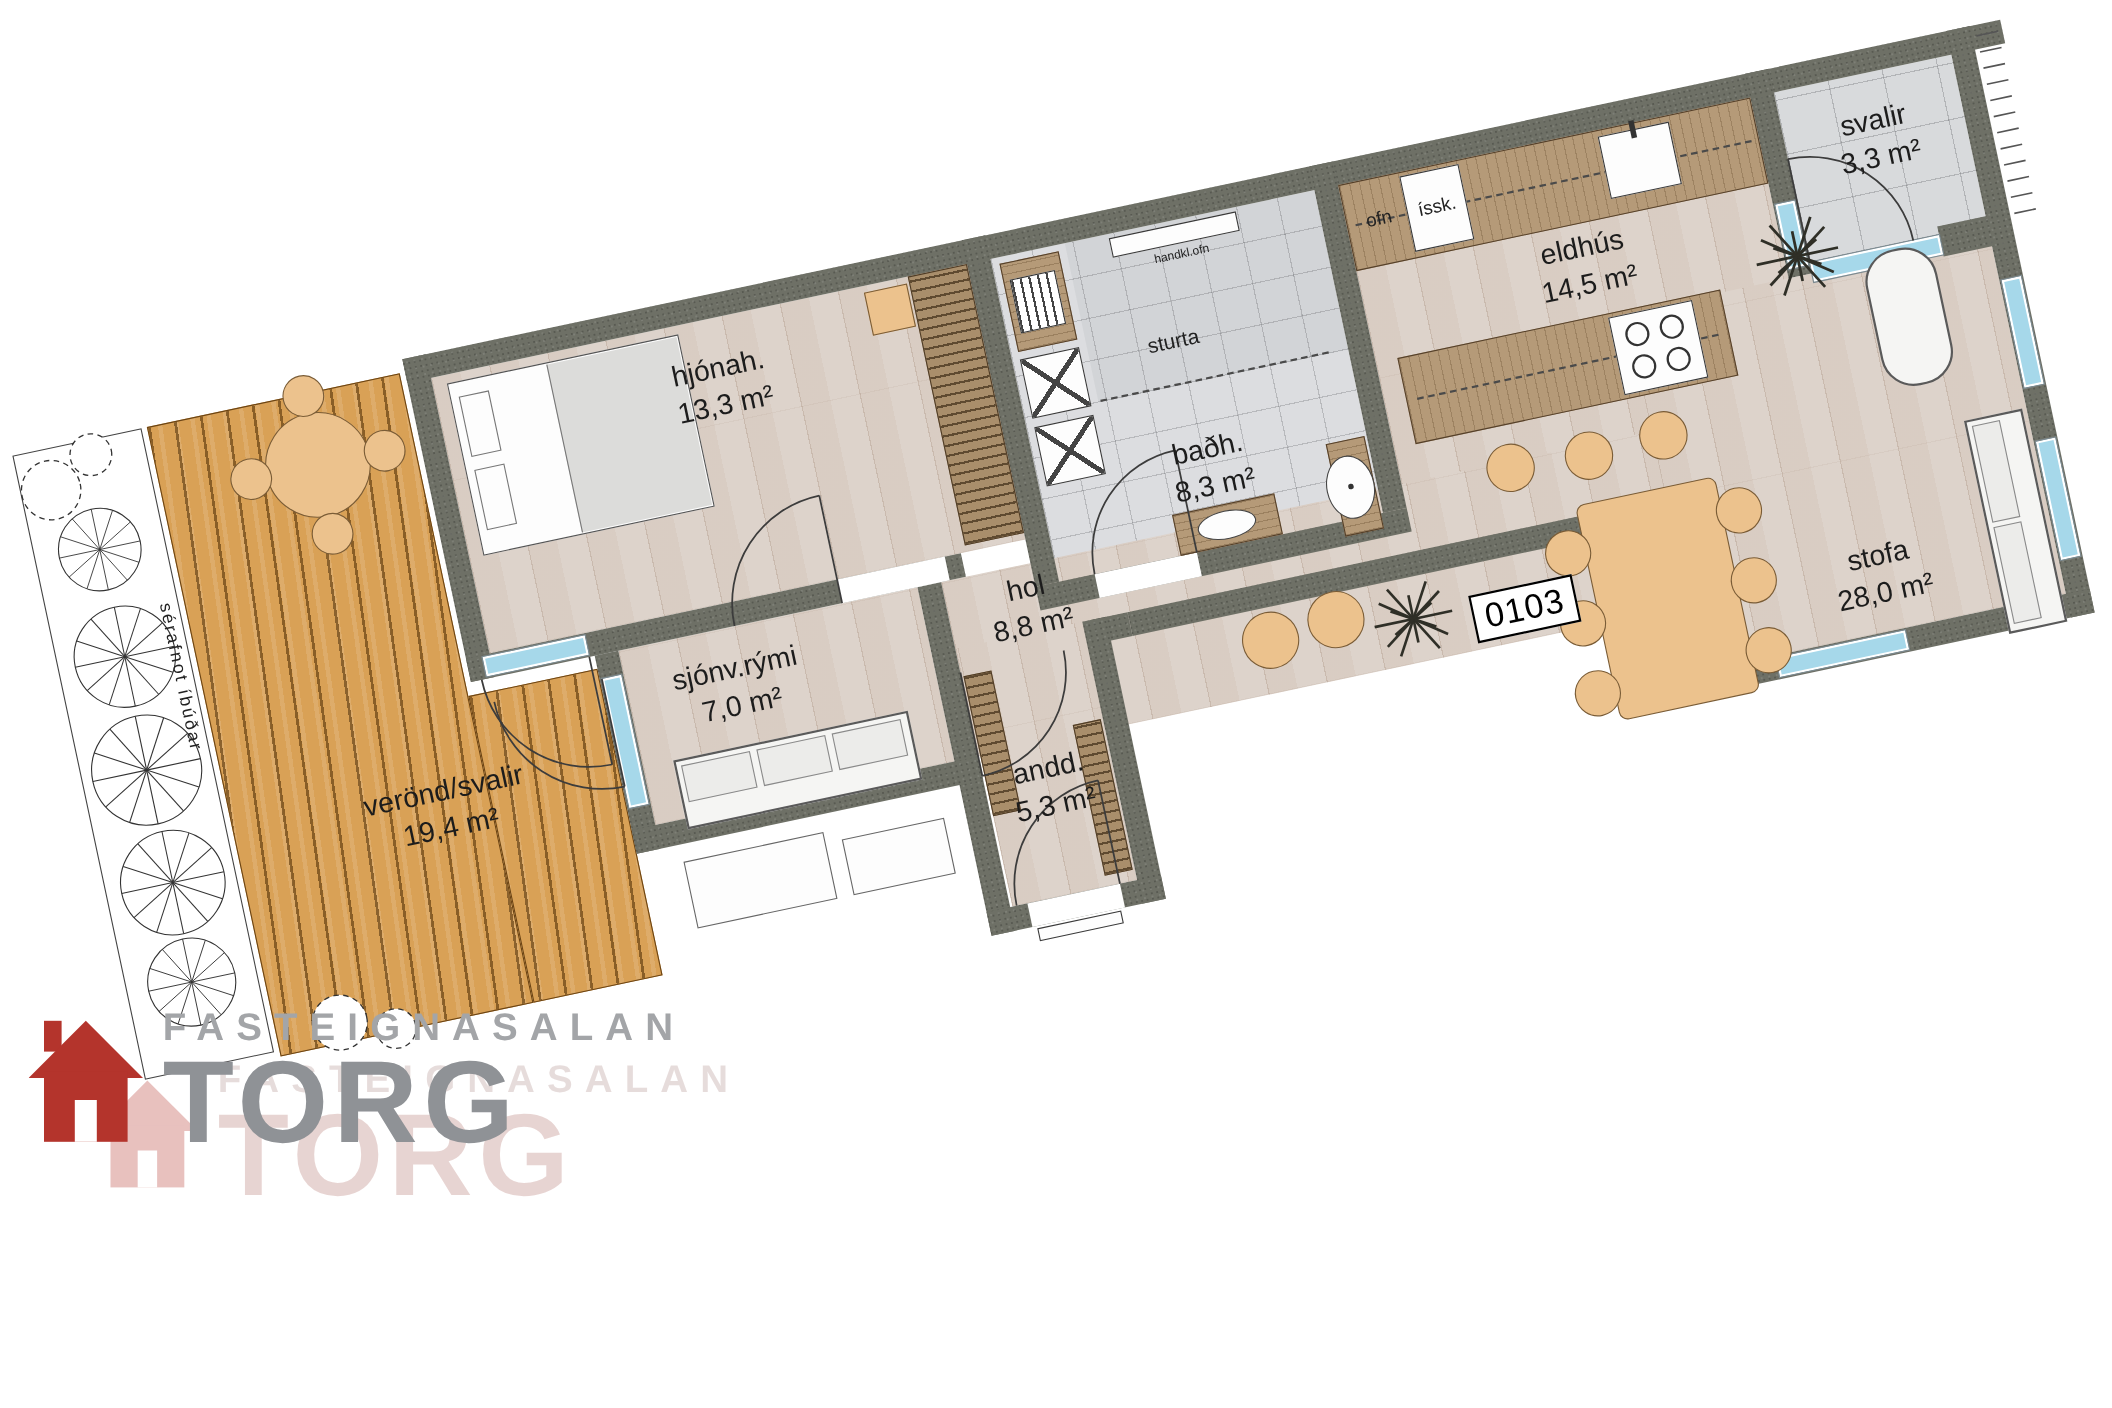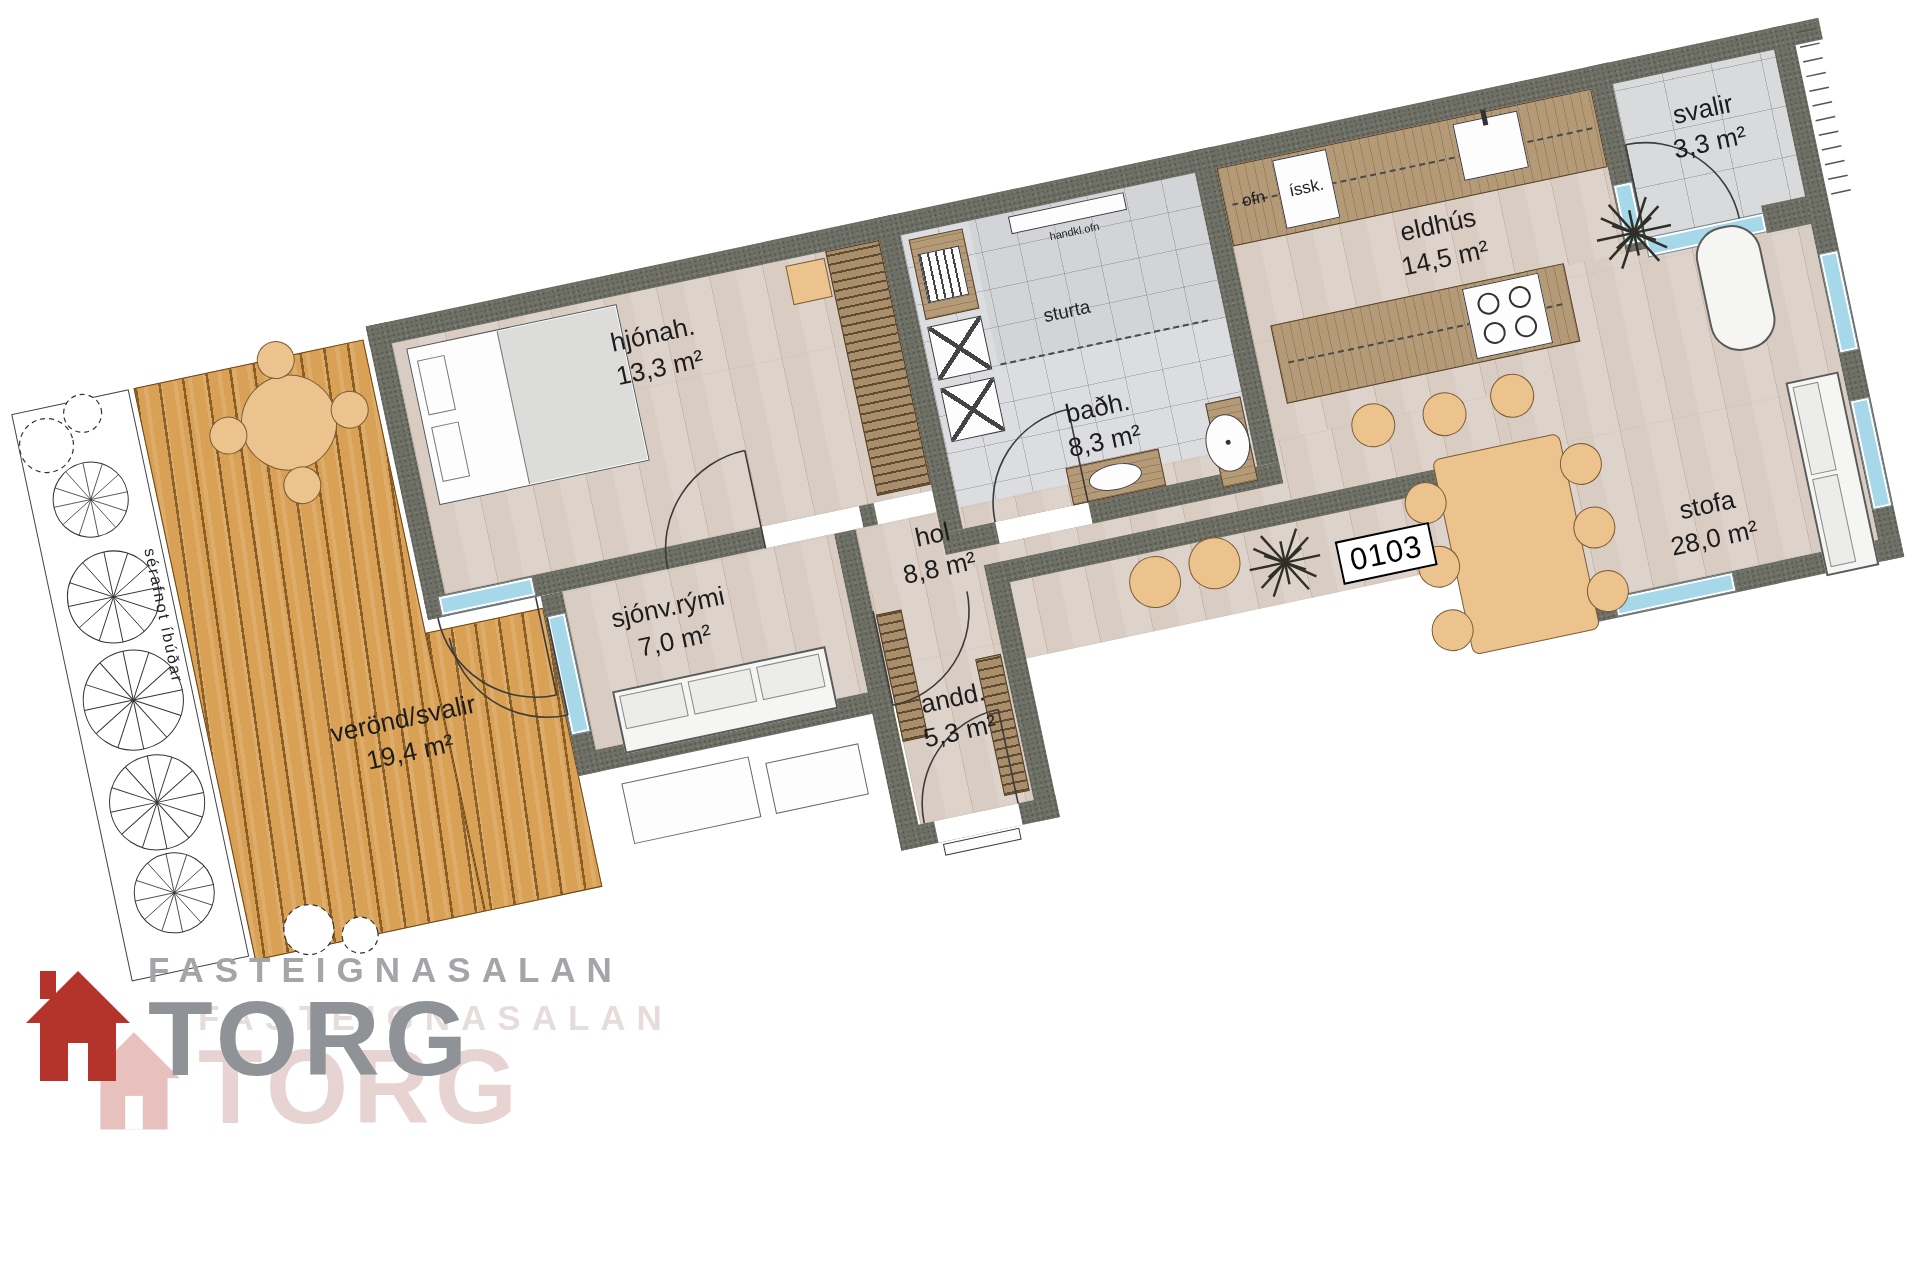--- a/index.html
+++ b/index.html
@@ -44,21 +44,21 @@
   .cush{background:#ececea;border:1px solid #8a8a8a;}
   
   .rlabel{text-align:center;font-size:26px;line-height:1.32;color:#1c1c1c;white-space:nowrap;}
   .rlabel span{display:block;position:static;}
   .flabel{font-size:17px;color:#222;white-space:nowrap;}
   .tiny{font-size:11px;color:#222;white-space:nowrap;}
   .vtext{writing-mode:vertical-rl;font-size:16px;color:#222;letter-spacing:2px;white-space:nowrap;}
   #badge{background:#fff;border:2px solid #000;width:96px;height:44px;display:flex;
          align-items:center;justify-content:center;font-size:31px;letter-spacing:1px;color:#000;}
   
-  .logo{position:absolute;display:flex;align-items:flex-end;margin-top:36px;}
+  .logo{position:absolute;display:flex;align-items:center;}
   .logo .txt{margin-left:18px;display:flex;flex-direction:column;}
   .logo .brand{font-size:35px;font-weight:bold;letter-spacing:11px;color:#a3a5a8;}
   .logo .name{font-size:106px;font-weight:bold;letter-spacing:5px;color:#8f9296;line-height:.88;margin-top:2px;}
   .logo.main{left:26px;top:914px;}
   .logo.ghost{left:88px;top:962px;opacity:.30;}
   .logo.ghost .brand{color:#b08f8c;}
   .logo.ghost .name{color:#b3736d;}
 </style>
 </head>
 <body>

